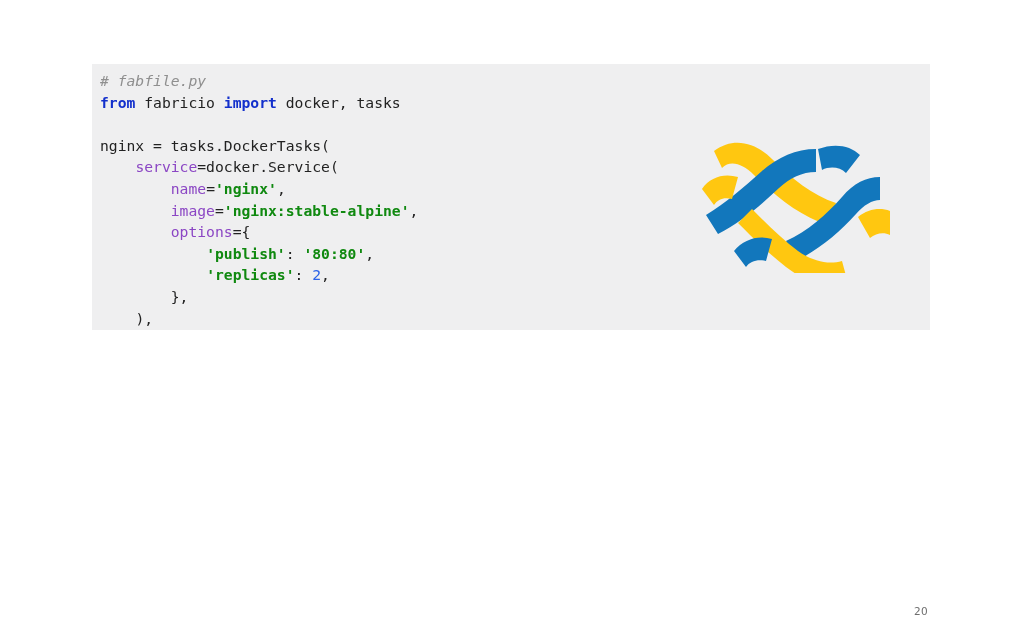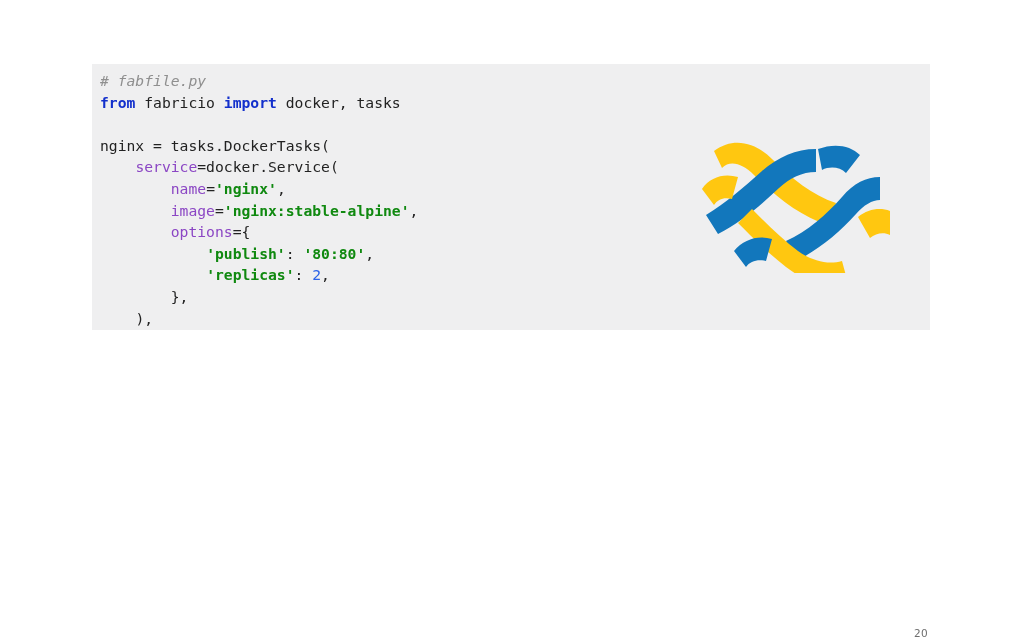--- a/index.html
+++ b/index.html
@@ -67,21 +67,21 @@
     top: 133px;
     width: 190px;
     height: 140px;
   }
   .logo-wrap svg { display: block; width: 190px; height: 140px; }
 
   
   .page-number {
     position: absolute;
     right: 96px;
-    bottom: 1px;
+    bottom: 23px;
     font-family: "DejaVu Sans", sans-serif;
     font-size: 10.5px;
     color: #6e6e6e;
     letter-spacing: 0.3px;
   }
 </style>
 </head>
 <body>
 
 <div class="slide">

